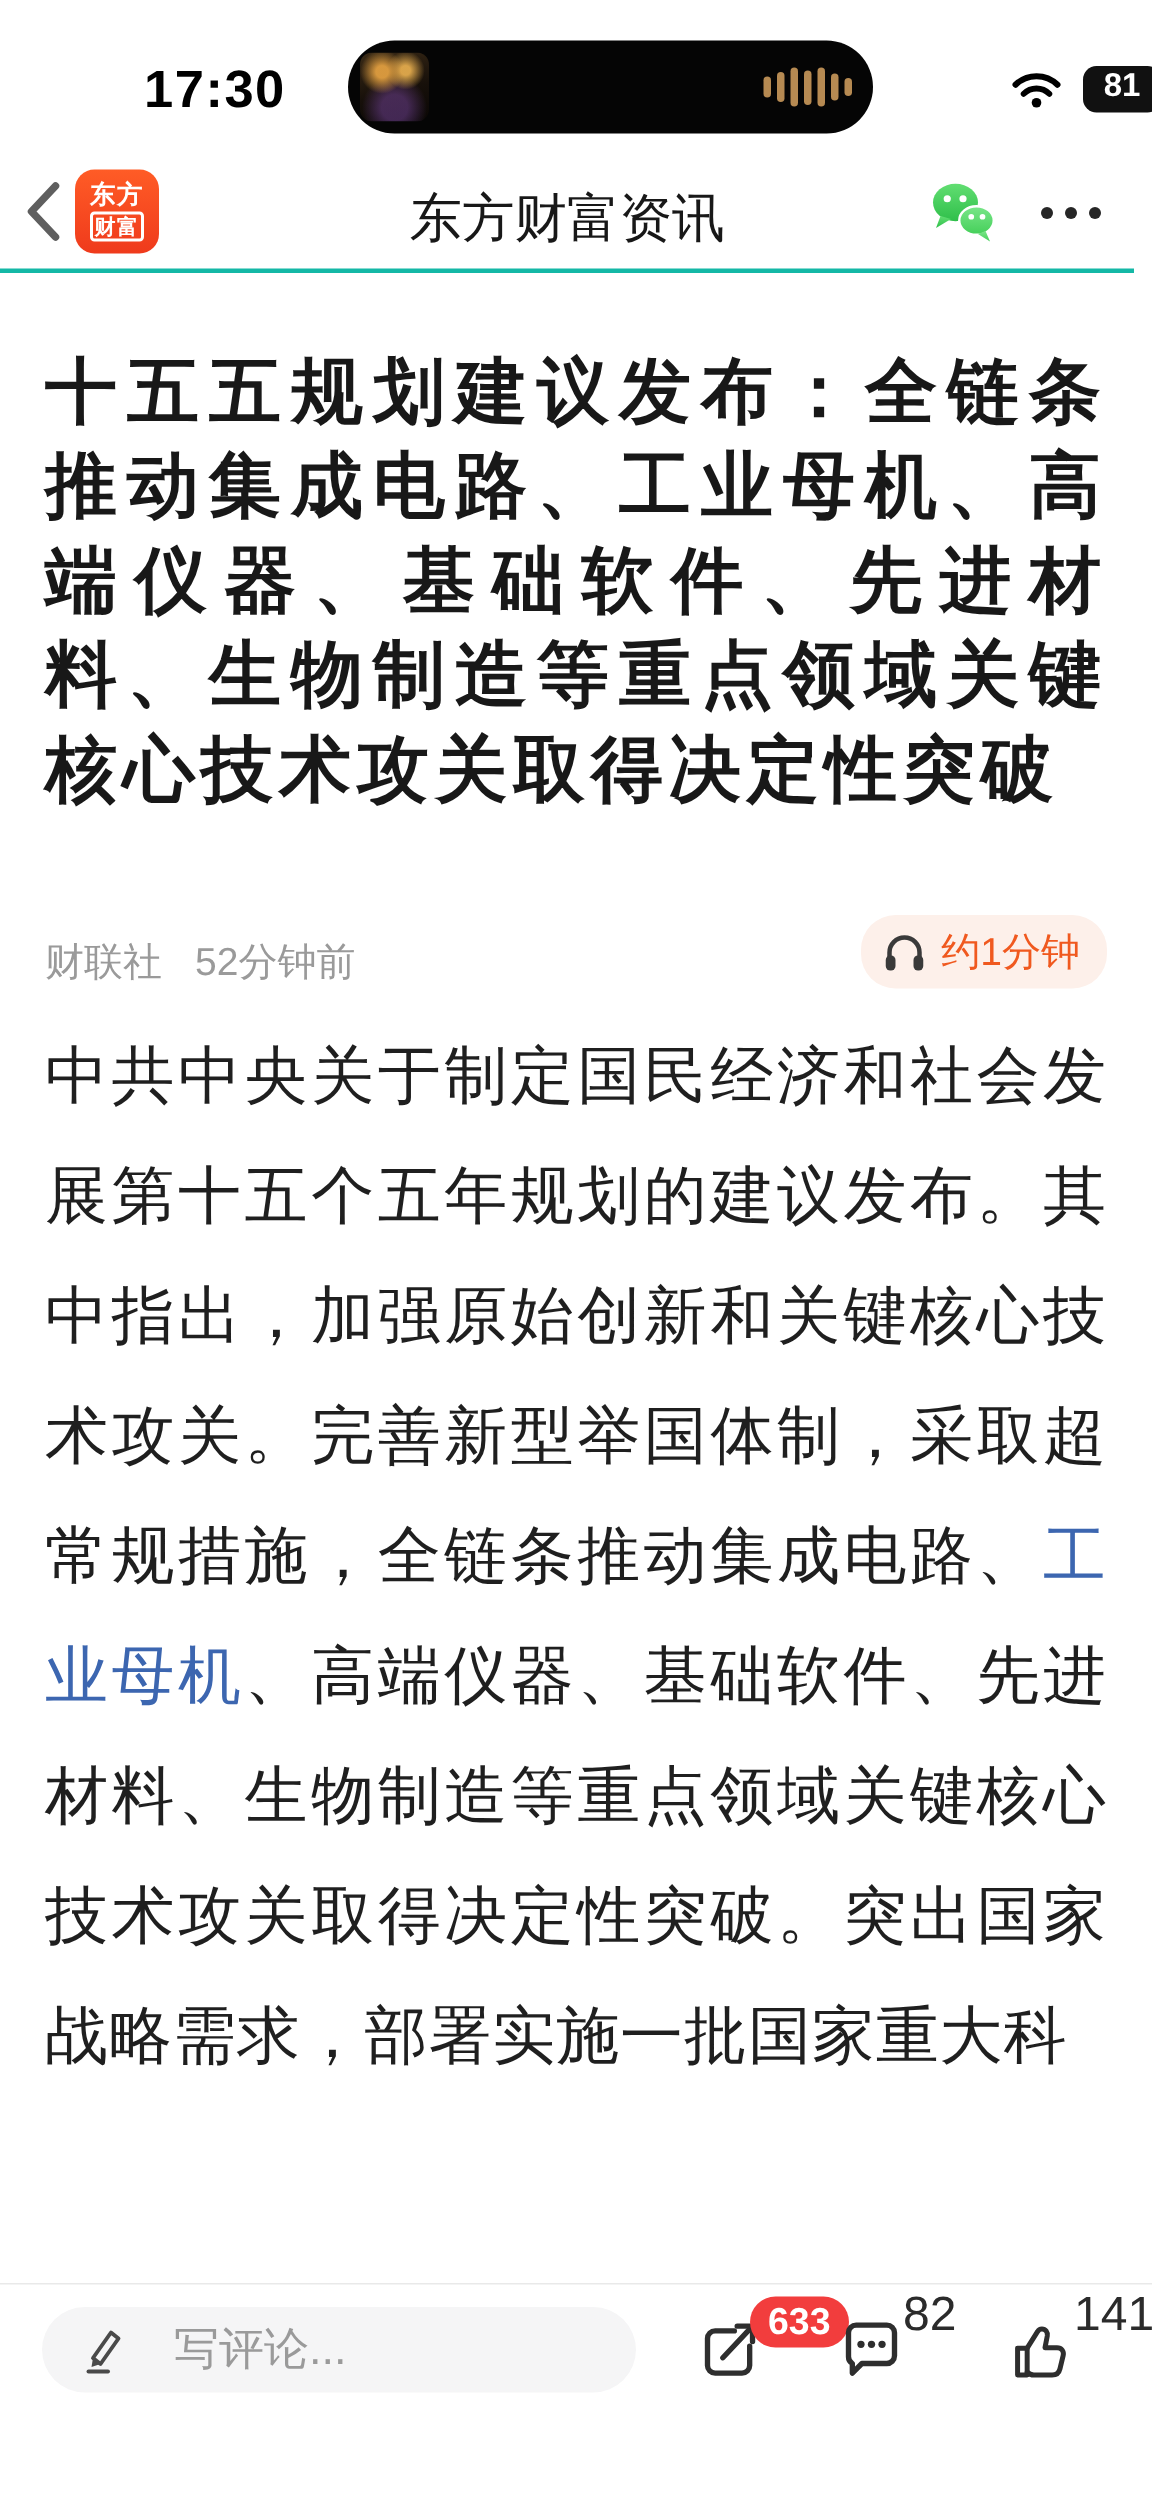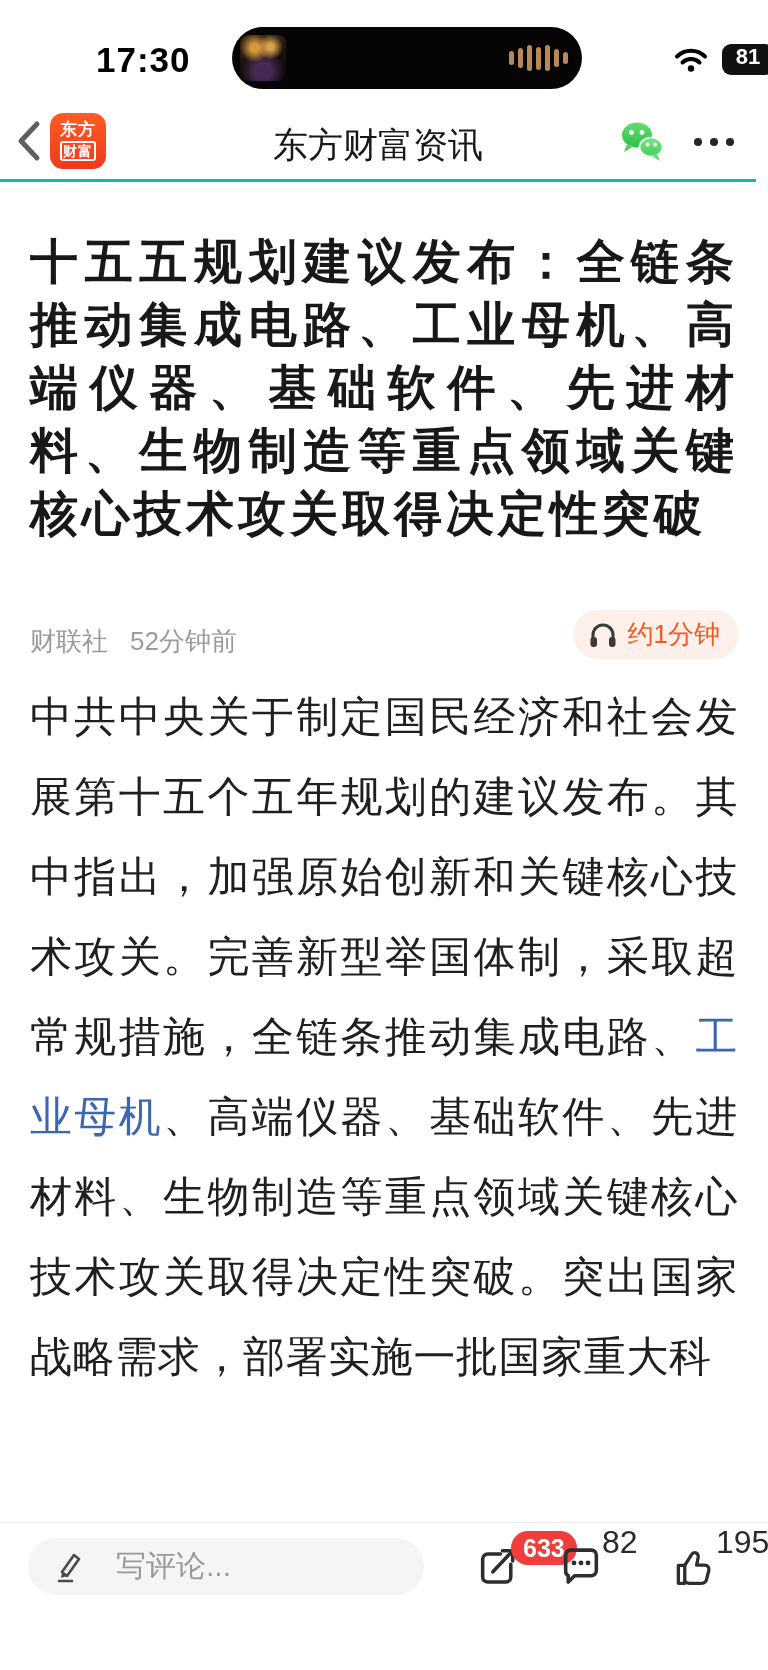--- a/index.html
+++ b/index.html
@@ -56,21 +56,21 @@
   .listen-badge .label { color:#f0591f; font-size:26px; }
   .promo { margin-top:26px; font-size:42px; line-height:80px; letter-spacing:0.6px; color:#3c66b0; text-align:justify; word-break:normal; }
   .body-text { margin-top:18px; font-size:42px; line-height:80px; letter-spacing:0.6px; color:#1f1f1f; text-align:justify; word-break:normal; }
   .body-text .inline-link { color:#3c66b0; }
 
   
   .bottom-bar { position:absolute; left:0; top:1522px; width:768px; height:148px; background:#fff; border-top:1px solid #e9e9e9; }
   .comment-pill { position:absolute; left:28px; top:15px; width:396px; height:57px; background:#f5f5f6; border-radius:29px; display:flex; align-items:center; gap:32px; padding:0 26px; }
   .comment-pill .ph { color:#9a9a9a; font-size:30px; }
   .action { position:absolute; top:22px; width:56px; height:50px; }
-  .action.share { left:475px; }
+  .action.share { left:464px; }
   .action.comments { left:558px; }
   .action.like { left:672px; }
   .count-badge { position:absolute; left:36px; top:-14px; background:#f23d3d; color:#fff; font-size:25px; font-weight:600; border-radius:17px; padding:2px 12px; line-height:30px; }
   .count-plain { position:absolute; left:44px; top:-18px; color:#2b2b2b; font-size:32px; line-height:30px; }
 
   svg { display:block; }
 </style>
 </head>
 <body>
 
@@ -205,15 +205,15 @@
     <span class="count-plain">82</span>
   </div>
 
   <div class="action like">
     <span>
       <svg width="46" height="46" viewBox="0 0 36 36">
         <path d="M5 16 h5 v14 H5 Z" fill="none" stroke="#2e2e2e" stroke-width="2.6" stroke-linejoin="round"></path>
         <path d="M10 28.5 c1 1 2 1.5 3.5 1.5 h9.5 c2.2 0 3.6 -1 4.1 -3.2 l1.7 -7 c.5 -2.2 -.9 -4 -3.2 -4 h-6.3 l1.2 -6.2 c.3 -1.9 -.9 -3.6 -2.8 -3.6 -1 0 -1.8 .5 -2.3 1.4 L10 16" fill="none" stroke="#2e2e2e" stroke-width="2.6" stroke-linecap="round" stroke-linejoin="round"></path>
       </svg>
     </span>
-    <span class="count-plain">195</span>
+    <span class="count-plain">141</span>
   </div>
 </div>
 
 </body></html>

